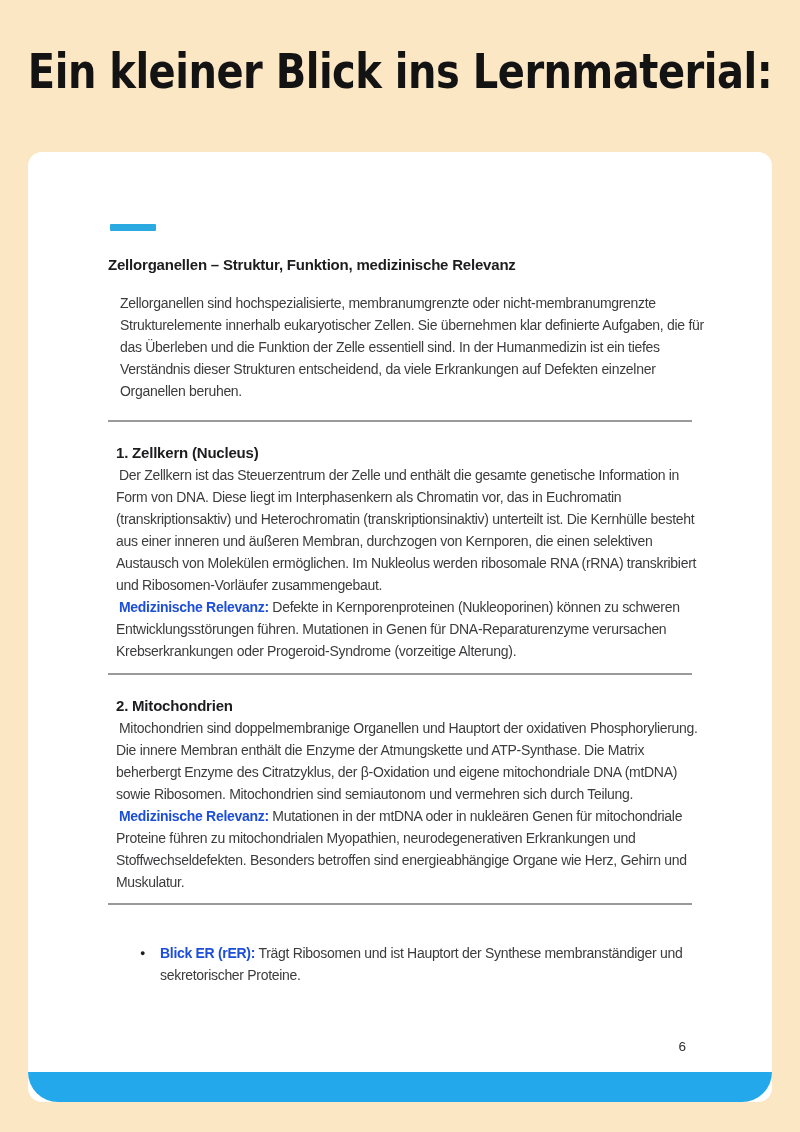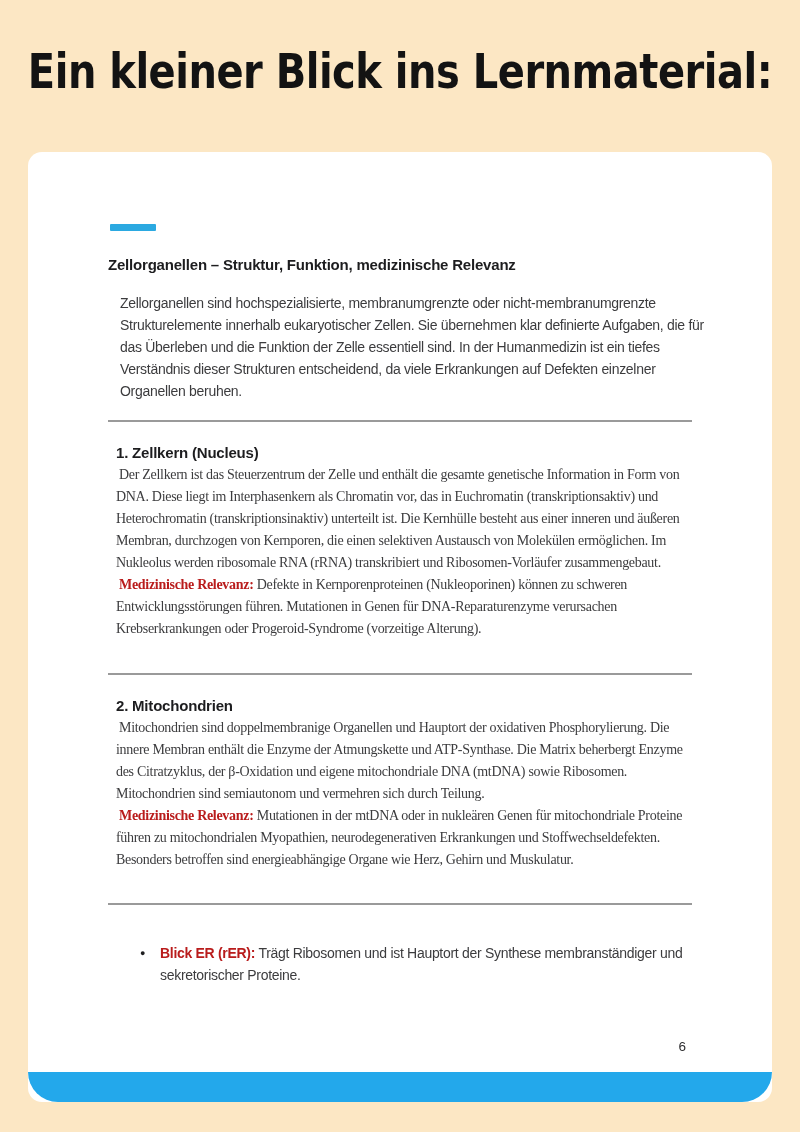--- a/index.html
+++ b/index.html
@@ -66,21 +66,21 @@
     color: #1D1D1F;
     letter-spacing: -0.2px;
   }
   .body-text {
     margin: 0;
     font-size: 14px;
     line-height: 22px;
     color: #3C3C3E;
     letter-spacing: -0.3px;
   }
-  .indent { text-indent: 3px; font-family: Liberation Serif, serif; }
+  .indent { text-indent: 3px; }
   .intro {
     position: absolute;
     top: 140px;
     left: 0;
     width: 584px;
     margin-left: 12px;
   }
   .divider {
     position: absolute;
     left: 0;
@@ -100,21 +100,21 @@
   .sec2 { top: 543px; }
   .sec3 { top: 778px; }
   .sec-title {
     margin: 0;
     font-size: 15px;
     line-height: 22px;
     font-weight: bold;
     color: #1D1D1F;
     letter-spacing: -0.2px;
   }
-  .bold-inline { font-weight: bold; color: #b91c1c; }
+  .bold-inline { font-weight: bold; color: #1d4ed8; }
   .bullet-list {
     list-style: none;
     margin: 12px 0 0 0;
     padding: 0;
   }
   .bullet-item {
     display: flex;
     align-items: flex-start;
   }
   .bullet-dot {

